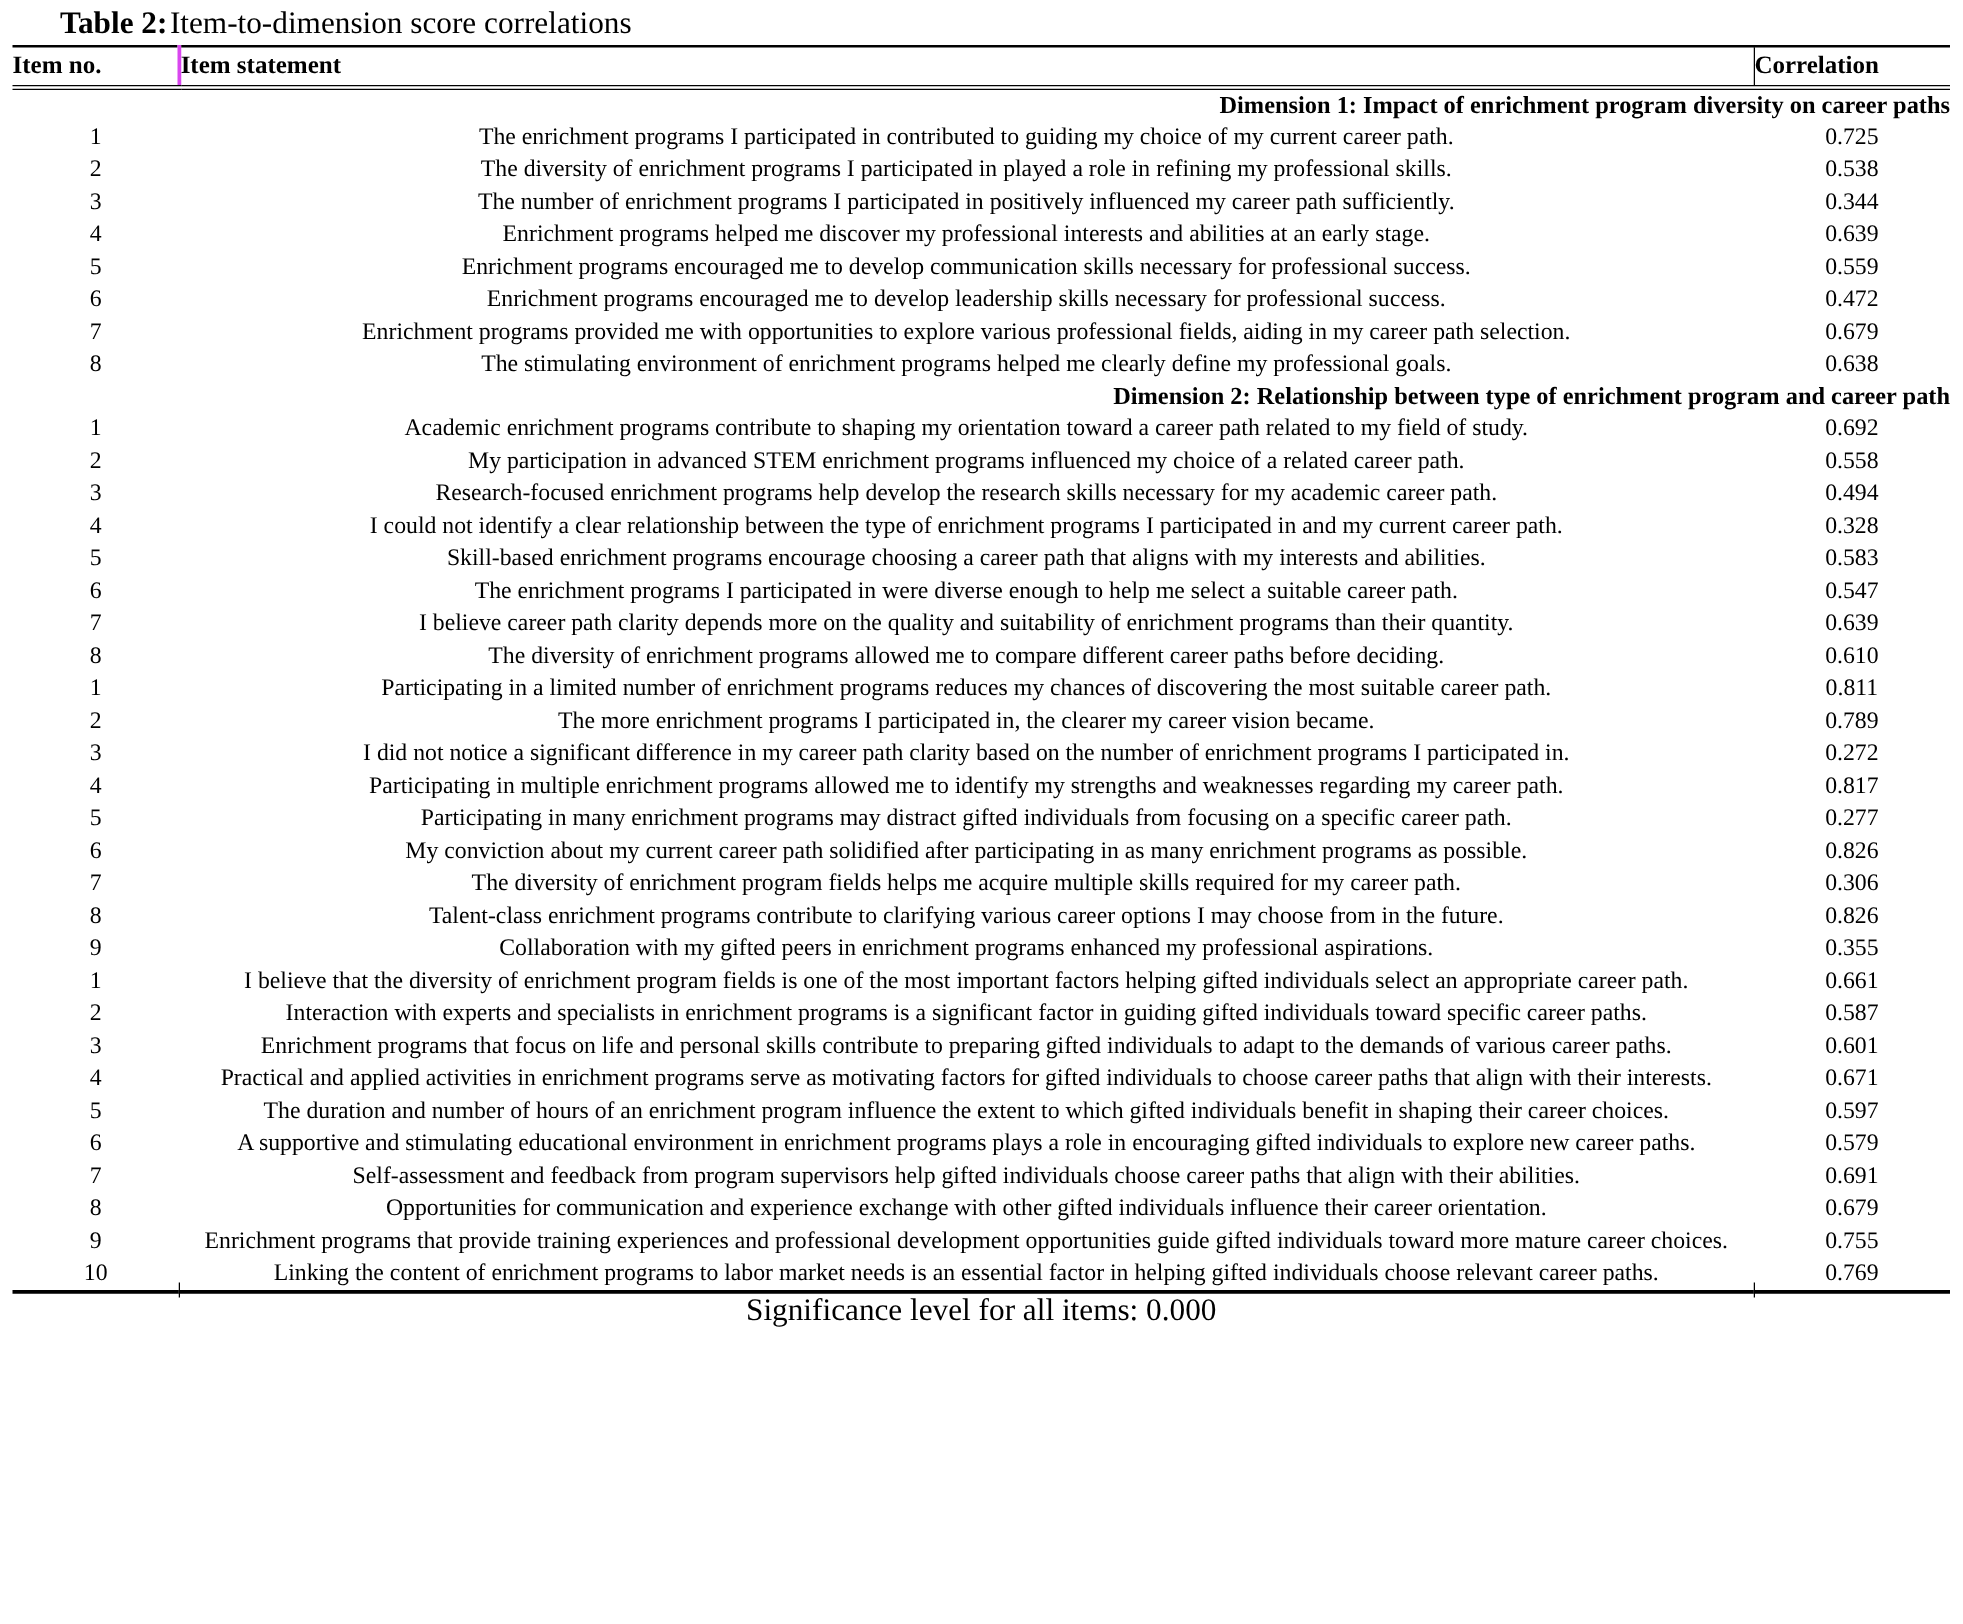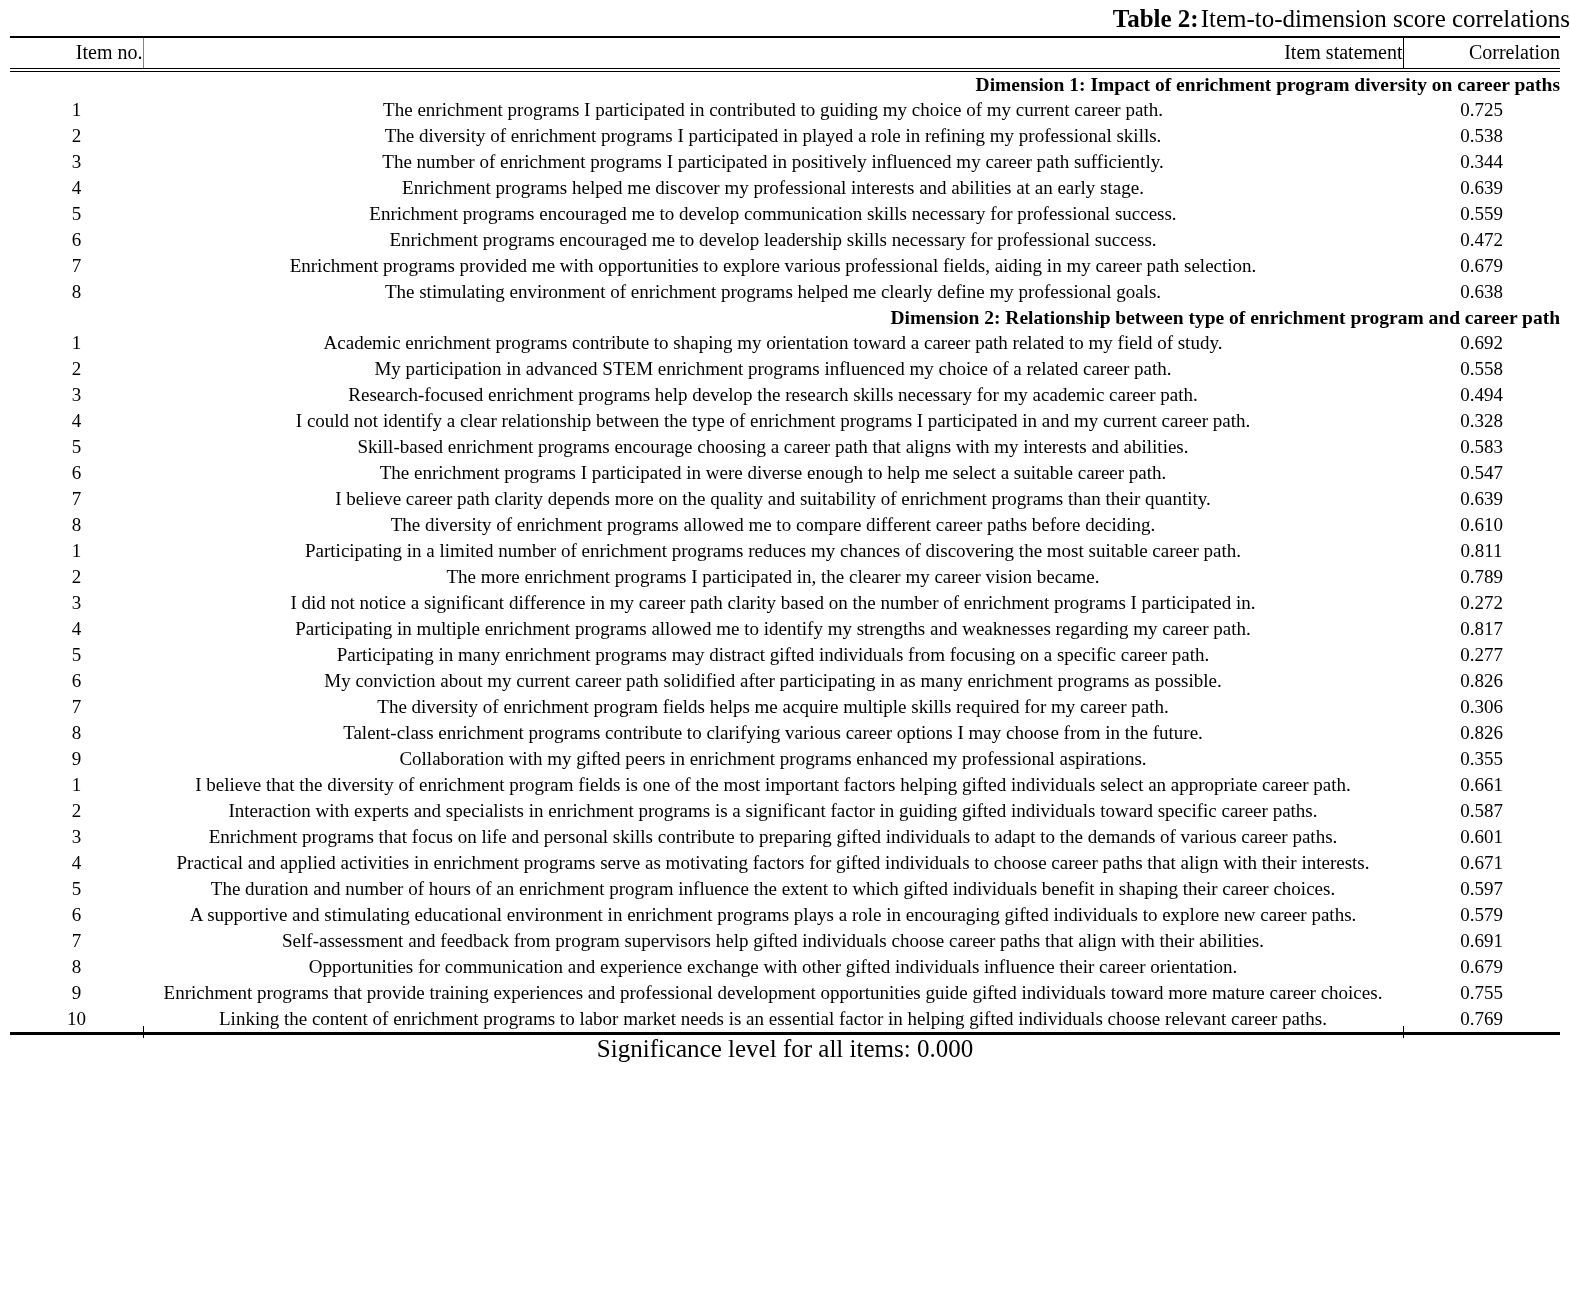--- a/index.html
+++ b/index.html
@@ -9,21 +9,21 @@
     background: #ffffff;
     color: #000000;
     font-family: "Liberation Serif", "DejaVu Serif", serif;
   }
   body {
     width: 1570px;
     height: 1299px;
     overflow: hidden;
   }
   .page-title {
-    text-align: right;
+    text-align: left;
     font-size: 25px;
     line-height: 30px;
     padding-top: 4px;
     padding-bottom: 2px;
     margin-left: 48px;
   }
   .page-title .title-label {
     font-weight: bold;
     margin-right: 2px;
   }
@@ -31,29 +31,29 @@
     width: 1550px;
     margin: 0 auto;
     border-collapse: collapse;
     table-layout: fixed;
     border-top: 2px solid #000;
   }
   col.col-no   { width: 133px; }
   col.col-stmt { width: 1260px; }
   col.col-corr { width: 157px; }
   thead th {
-    font-weight: normal;
+    font-weight: bold;
     font-size: 20px;
     line-height: 25px;
     padding: 2px 0 3px 0;
-    text-align: right;
+    text-align: left;
     border-bottom: 4px double #000;
   }
   thead th.mid {
-    border-left: 1px solid #d946ef;
+    border-left: 3px solid #d946ef;
     border-right: 1px solid #000;
   }
   td {
     text-align: center;
     vertical-align: middle;
     font-size: 19px;
     line-height: 24px;
     padding: 1px 0;
   }
   tr.dim-row td {

